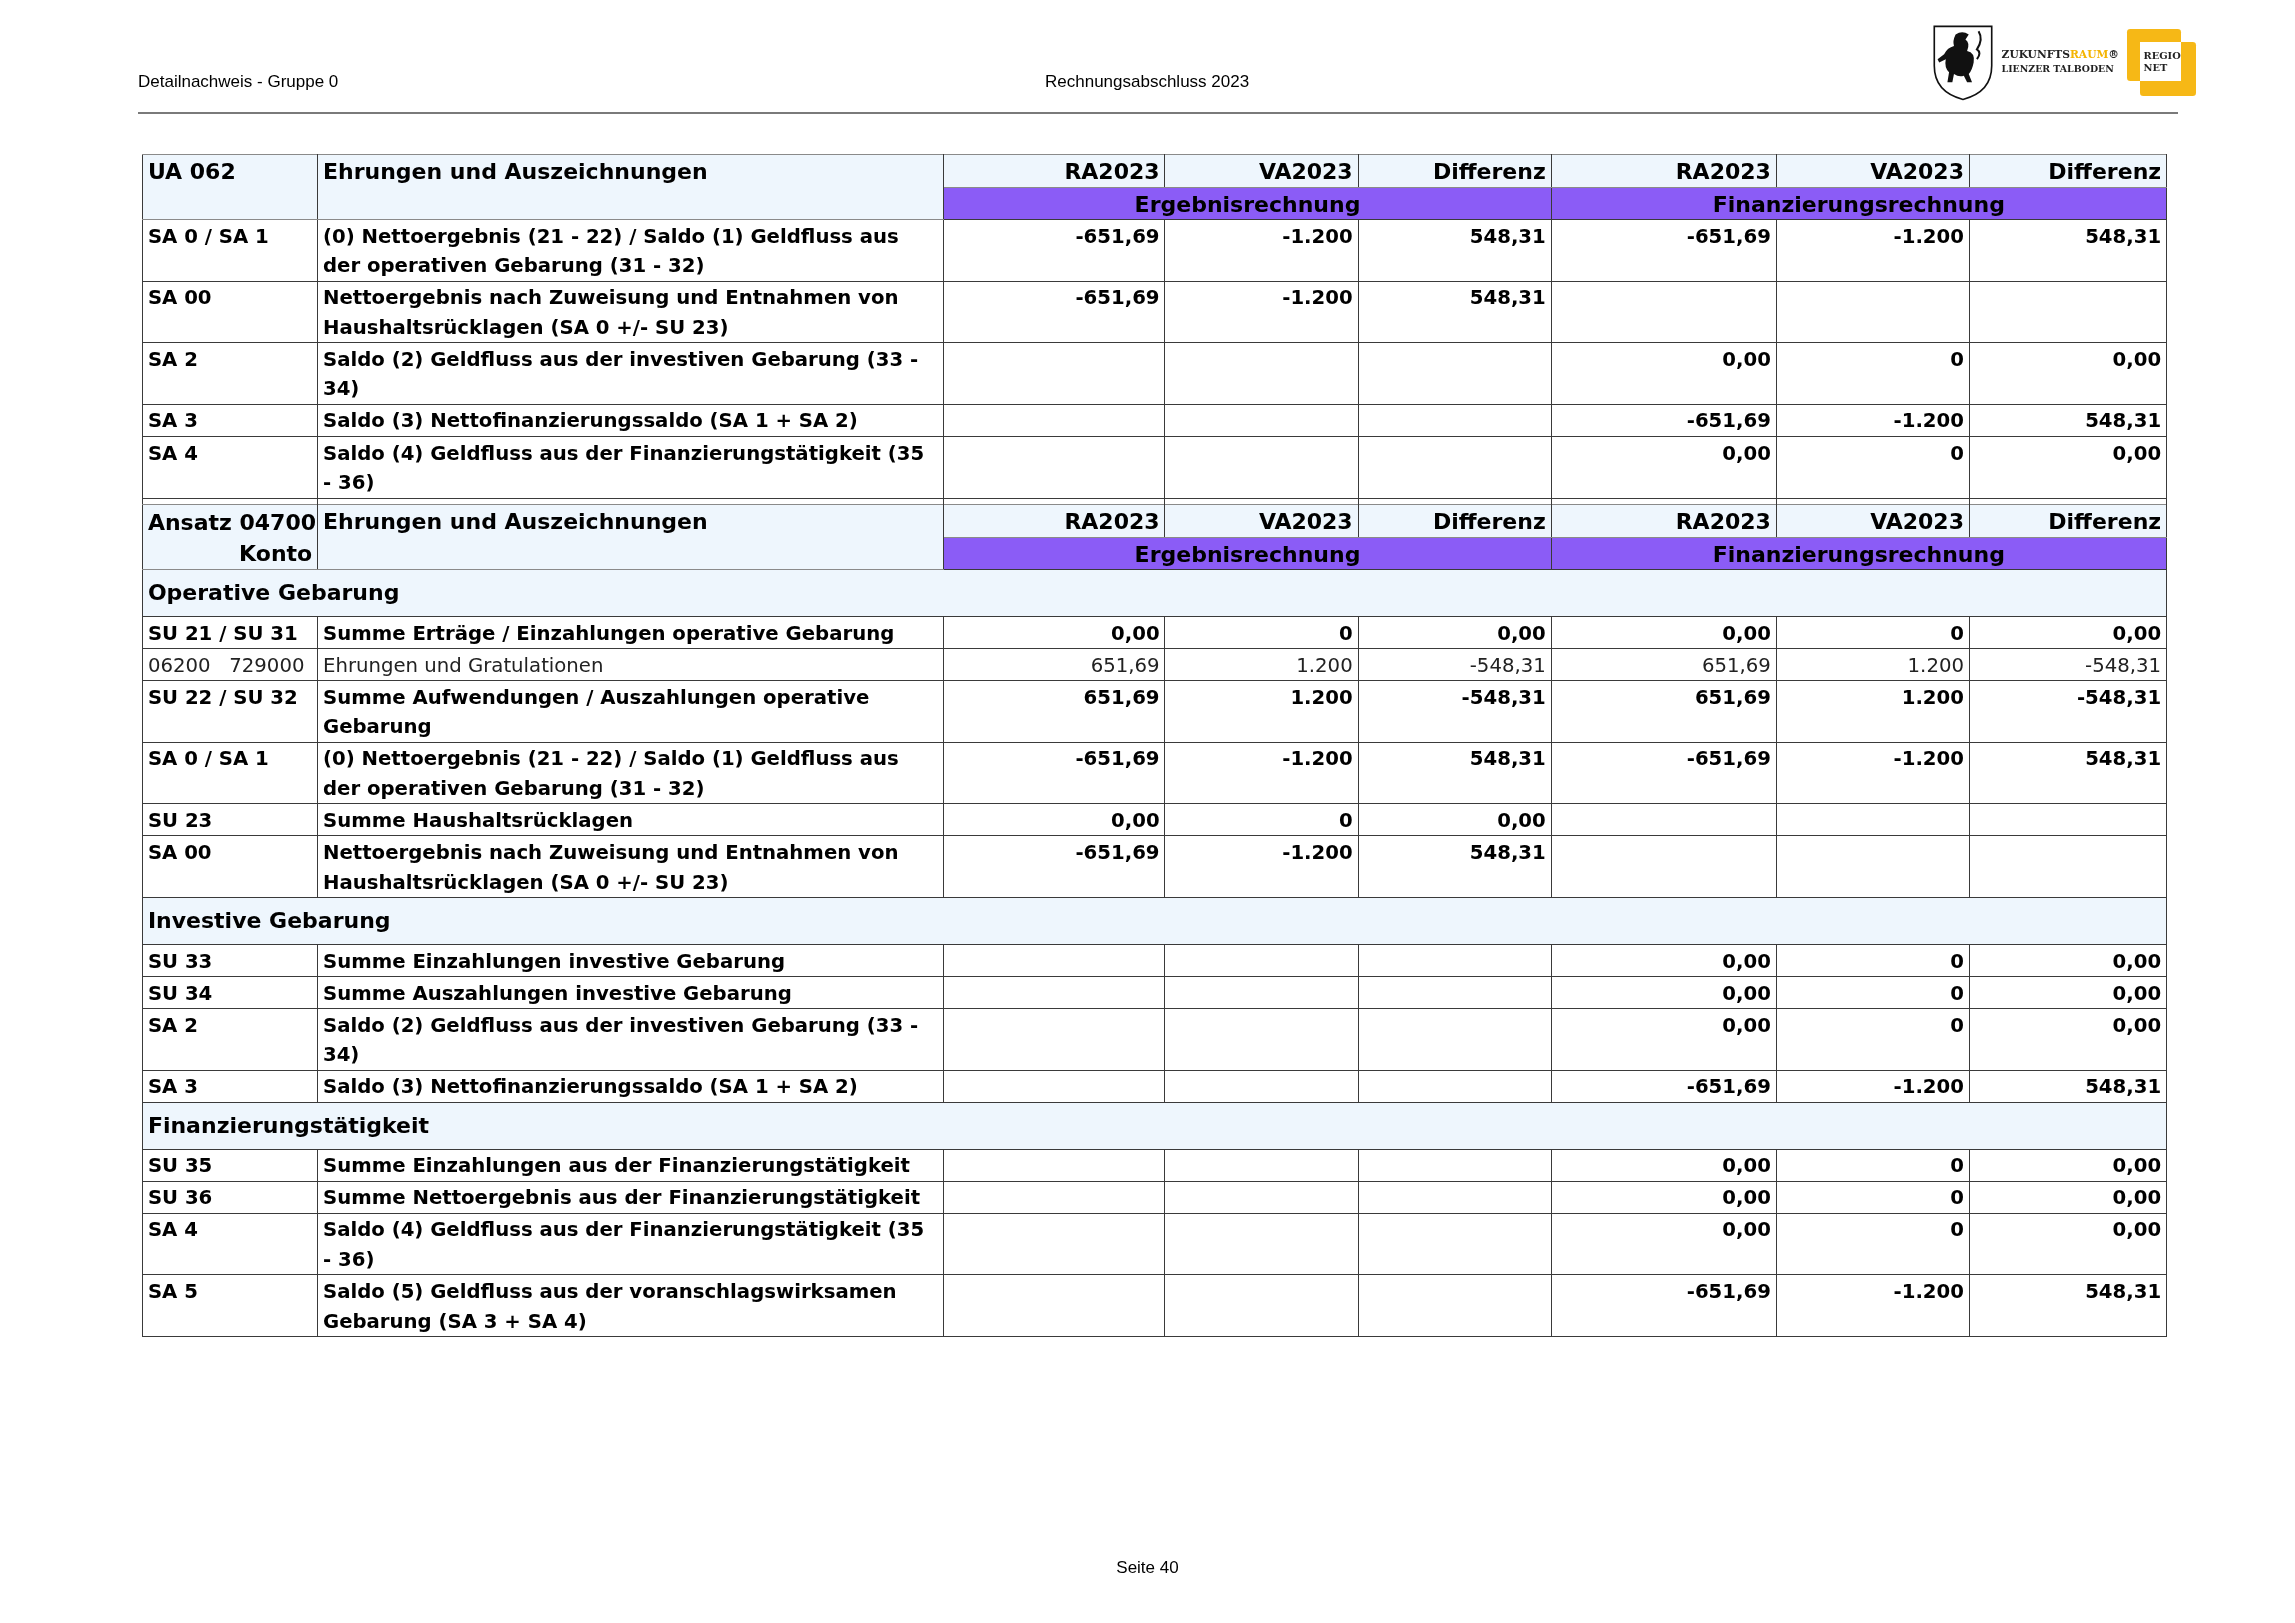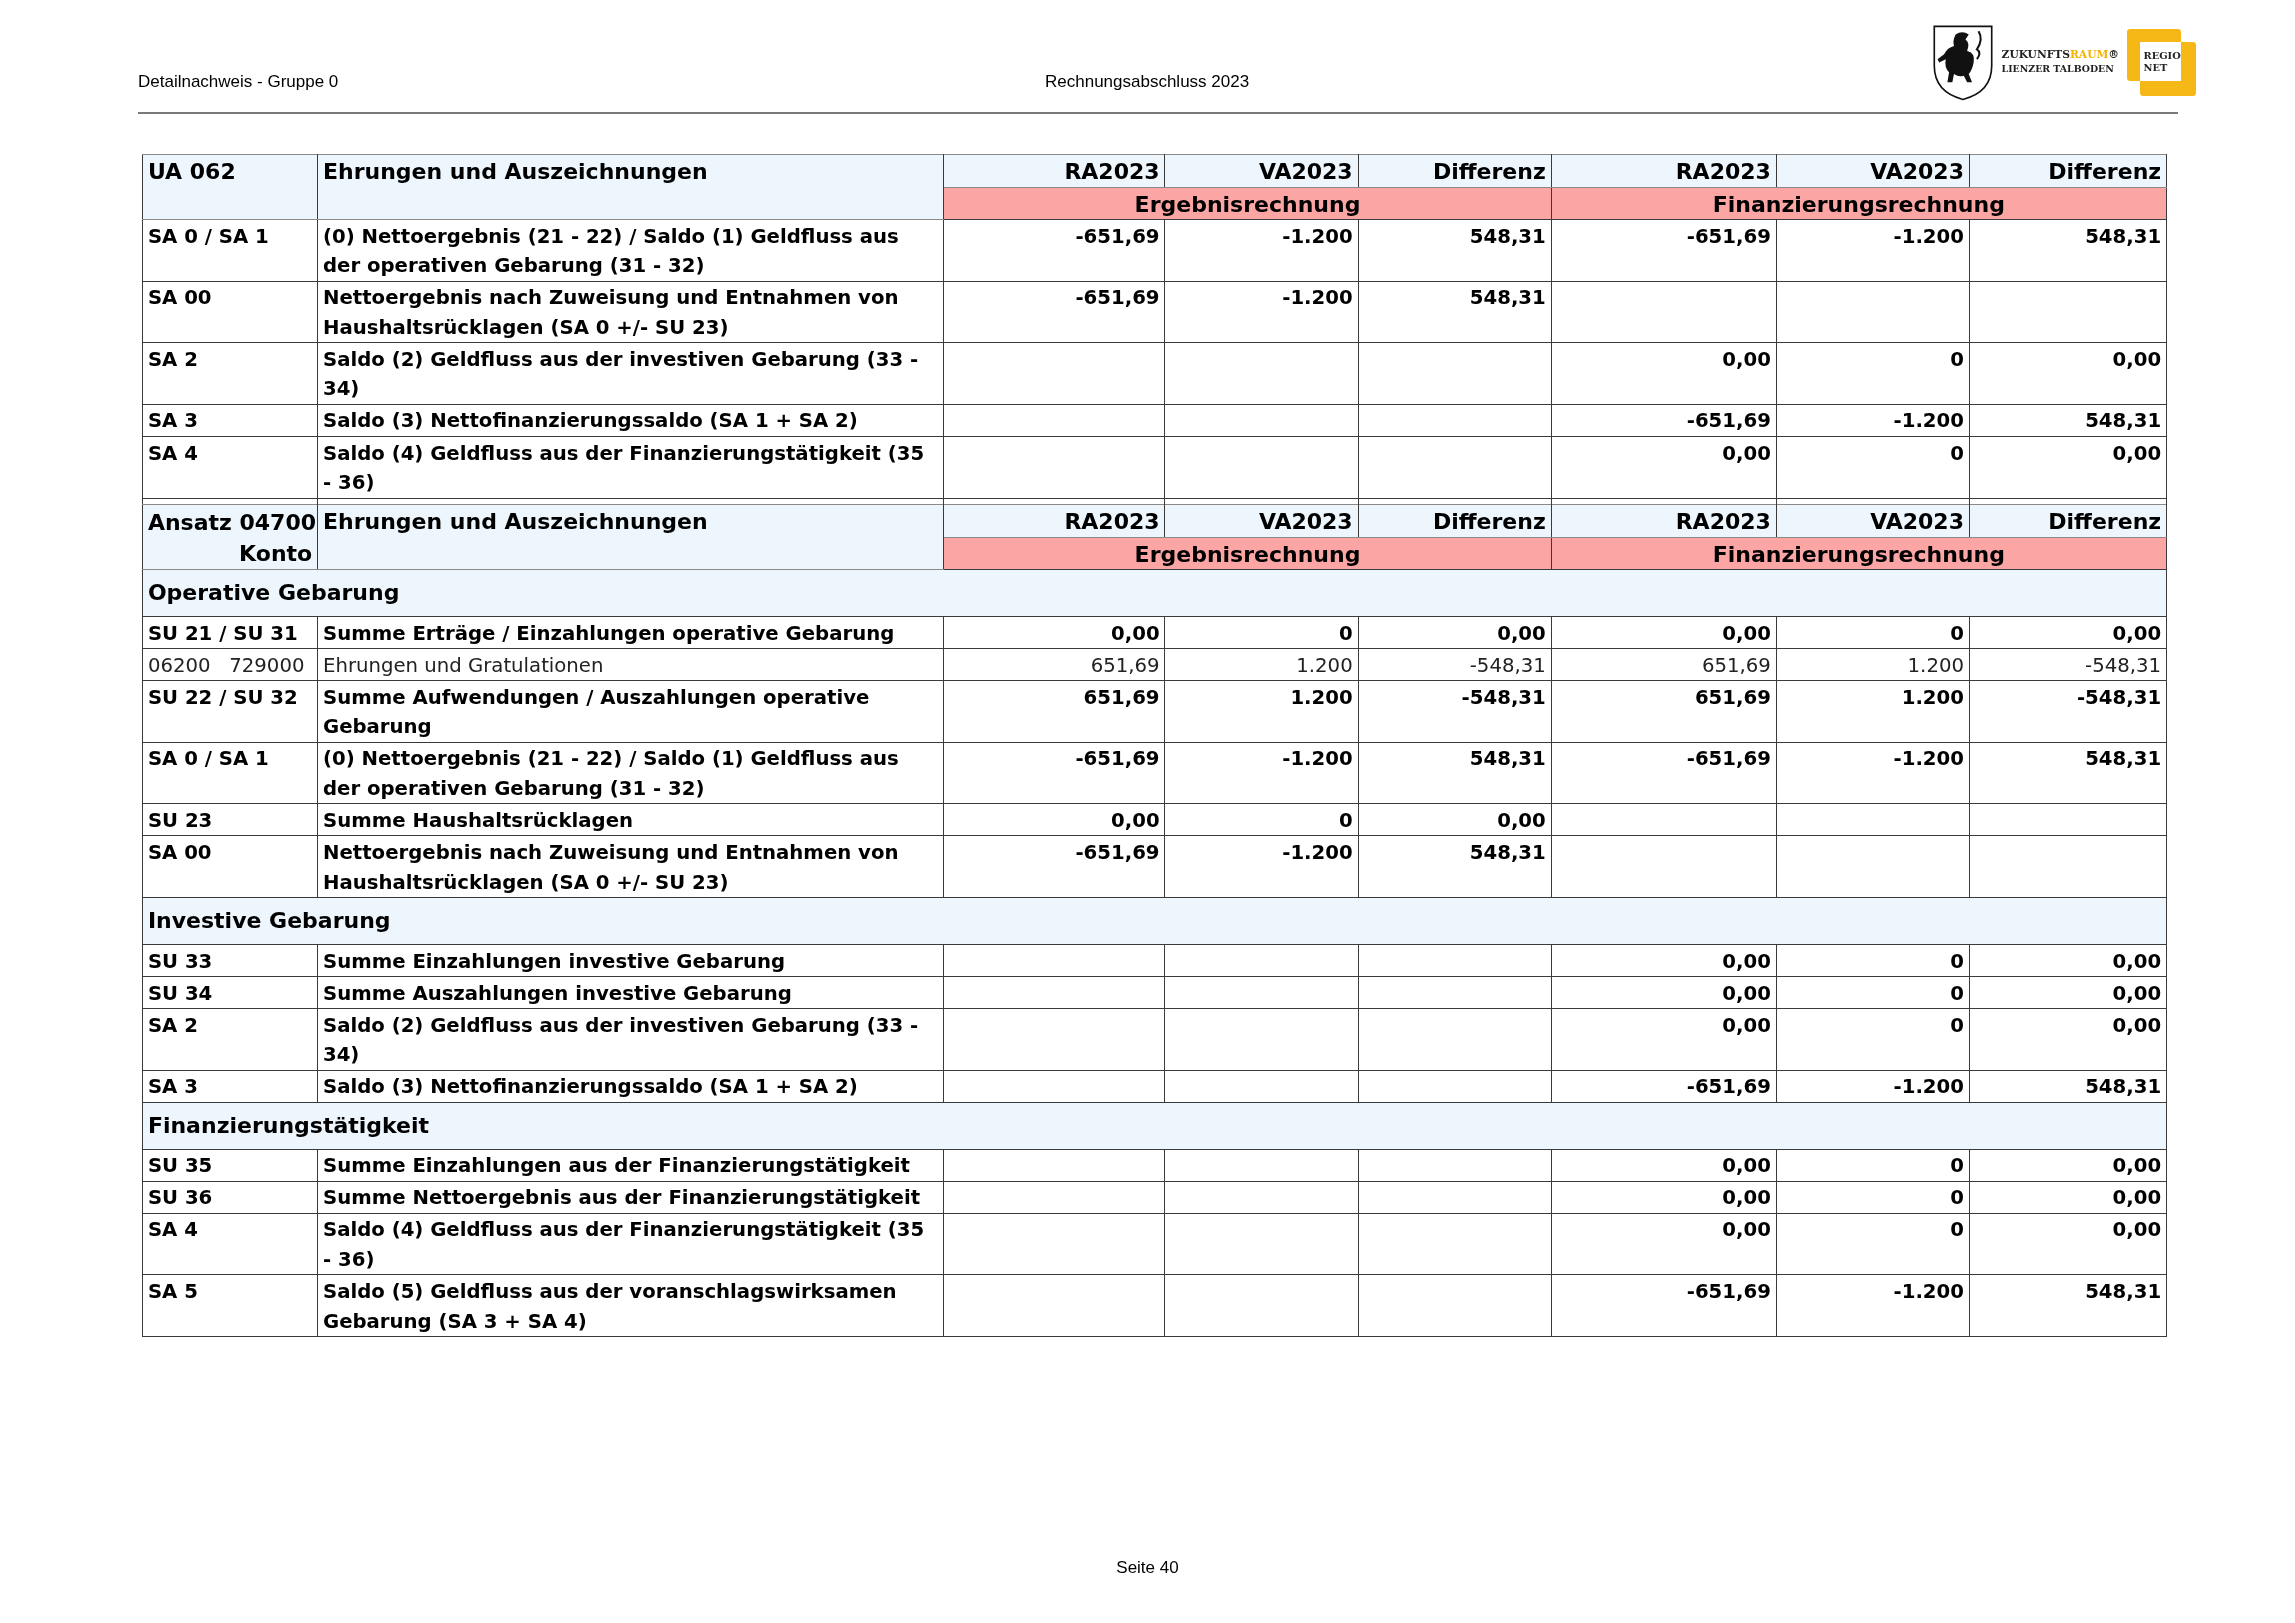--- a/index.html
+++ b/index.html
@@ -18,21 +18,21 @@
   .rn .sq2 { position:absolute; left:13px; top:13px; width:56px; height:54px; background:#f6b816; border-radius:3.3px; }
   .rn .inner { position:absolute; left:13px; top:13px; width:41px; height:39px; background:#fff; }
   .rn .txt { position:absolute; left:16.4px; top:21px; font-family:"DejaVu Serif", serif; font-weight:bold; font-size:9.8px; line-height:12.3px; color:#222; }
 
   table.fin { position:absolute; left:142px; border-collapse:collapse; table-layout:fixed; width:2025px; font-family:"DejaVu Sans", sans-serif; }
   table.fin td { border:1.6px solid #3a3a3a; padding:1.6px 4.9px 0 4.9px; vertical-align:top; font-size:19.7px; line-height:29.5px; overflow:hidden; white-space:nowrap; }
   table.fin td.wrap { white-space:normal; }
   table.fin td.num { text-align:right; }
   table.fin tr.head td { background:#eef6fd; font-size:22px; font-weight:bold; border-color:#8a8a8a #3a3a3a;margin-left:24px; }
   table.fin tr.head td.num { text-align:right; }
-  table.fin tr.sub td { background:#fca5a5; font-size:22px; font-weight:bold; text-align:center; }
+  table.fin tr.sub td { background:#8b5cf6; font-size:22px; font-weight:bold; text-align:center; }
   table.fin tr.section td { background:#eef6fd; font-size:22px; font-weight:bold; padding-top:8.2px; padding-bottom:8.2px; }
   table.fin tr.b td { font-weight:bold; font-size:19.7px; }
   table.fin tr.detail td { font-weight:normal; font-size:19.7px; color:#222; }
   table.fin tr.detail td.code { text-align:right; padding-right:21px; }
   .footer { position:absolute; left:0; width:2295px; top:1558px; text-align:center; font-size:17px; font-family:"Liberation Sans", sans-serif; }
   col.c0 { width:175px; } col.c1 { width:626px; } col.c2 { width:221px; } col.c3 { width:193px; } col.c4 { width:193px; }
   col.c5 { width:225px; } col.c6 { width:193px; } col.c7 { width:197px; }
 </style>
 </head>
 <body>

